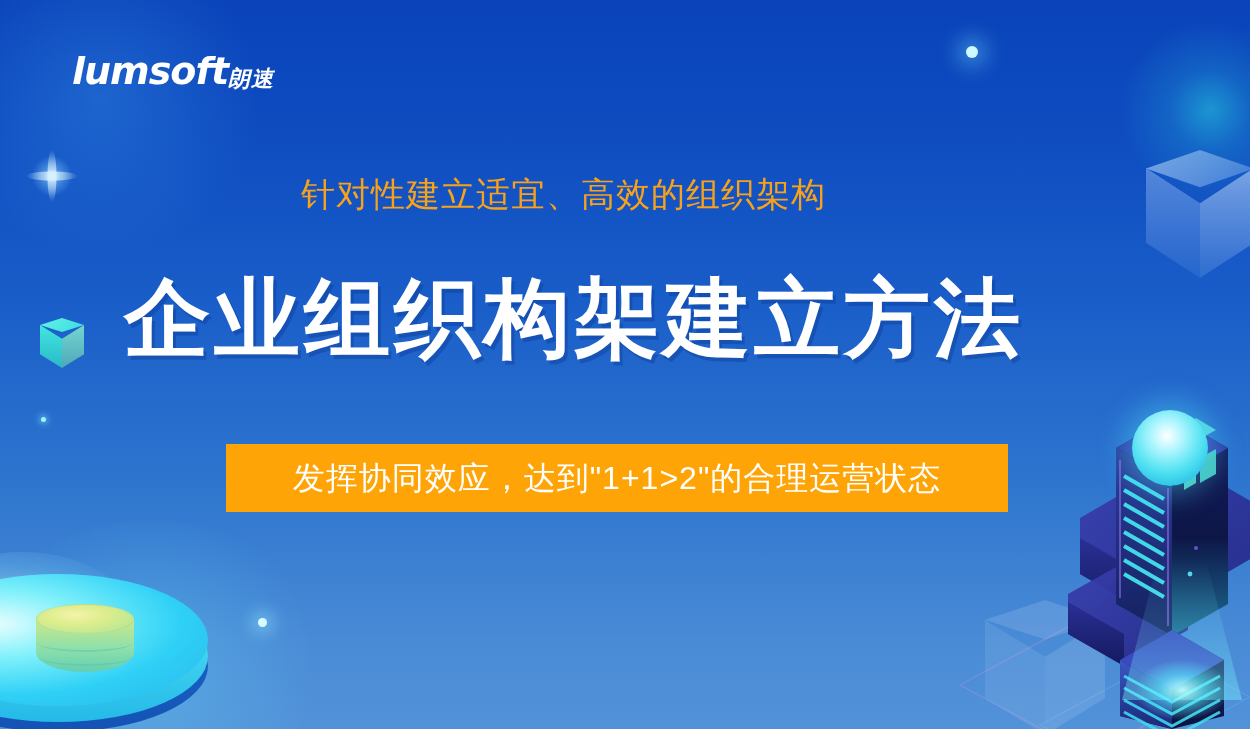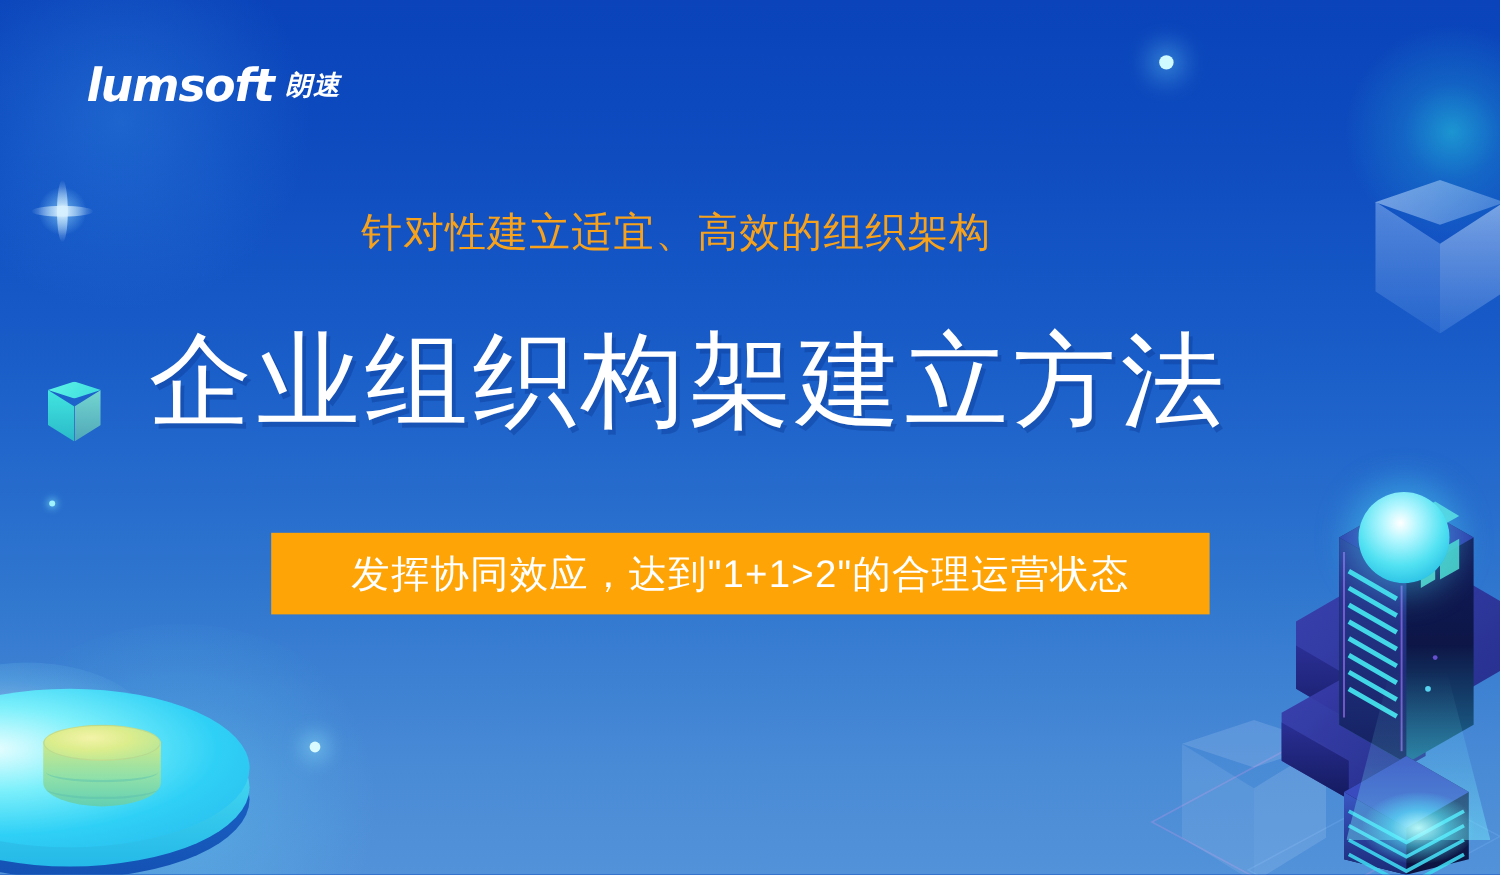--- a/index.html
+++ b/index.html
@@ -113,36 +113,36 @@
   .beam{
     position:absolute;left:1122px;top:560px;width:120px;height:140px;
     background:linear-gradient(180deg,rgba(120,245,255,0) 0%,rgba(120,245,255,.18) 55%,rgba(120,245,255,.42) 100%);
     clip-path:polygon(30% 0,70% 0,100% 100%,0 100%);
   }
   .beam-core{
     position:absolute;left:1135px;top:660px;width:94px;height:60px;border-radius:50%;
     background:radial-gradient(ellipse at 50% 50%,rgba(190,255,255,.95) 0%,rgba(90,240,255,.55) 35%,rgba(60,220,255,0) 72%);
   }
   
-  .logo{position:absolute;left:72px;top:52px;display:flex;align-items:center;gap:10px;}
+  .logo{position:absolute;left:72px;top:52px;display:flex;align-items:flex-end;gap:0;}
   .logo-en{
     font-size:38px;font-weight:bold;font-style:italic;color:#fff;letter-spacing:-1px;
     font-family:"DejaVu Sans","Liberation Sans",sans-serif;line-height:1;
   }
   .logo-cn{
     font-size:22px;font-weight:bold;font-style:italic;color:#fff;letter-spacing:1px;line-height:1;
   }
   
   .subtitle{
     position:absolute;left:0;top:176px;width:1127px;text-align:center;
     color:#f7a21a;font-size:34px;letter-spacing:1px;line-height:1.1;
   }
   .title{
     position:absolute;left:0;top:272px;width:1148px;text-align:center;
-    color:#ffffff;font-size:86px;font-weight:normal;letter-spacing:4px;line-height:1.08;
+    color:#ffffff;font-size:86px;font-weight:bold;letter-spacing:4px;line-height:1.08;
     text-shadow:3px 4px 0 rgba(8,52,140,.35);
   }
   .banner{
     position:absolute;left:226px;top:444px;width:782px;height:68px;
     background:#ffa406;display:flex;align-items:center;justify-content:center;
   }
   .banner-text{
     color:#ffffff;font-size:32px;letter-spacing:1px;white-space:nowrap;line-height:1;
   }
 </style>

